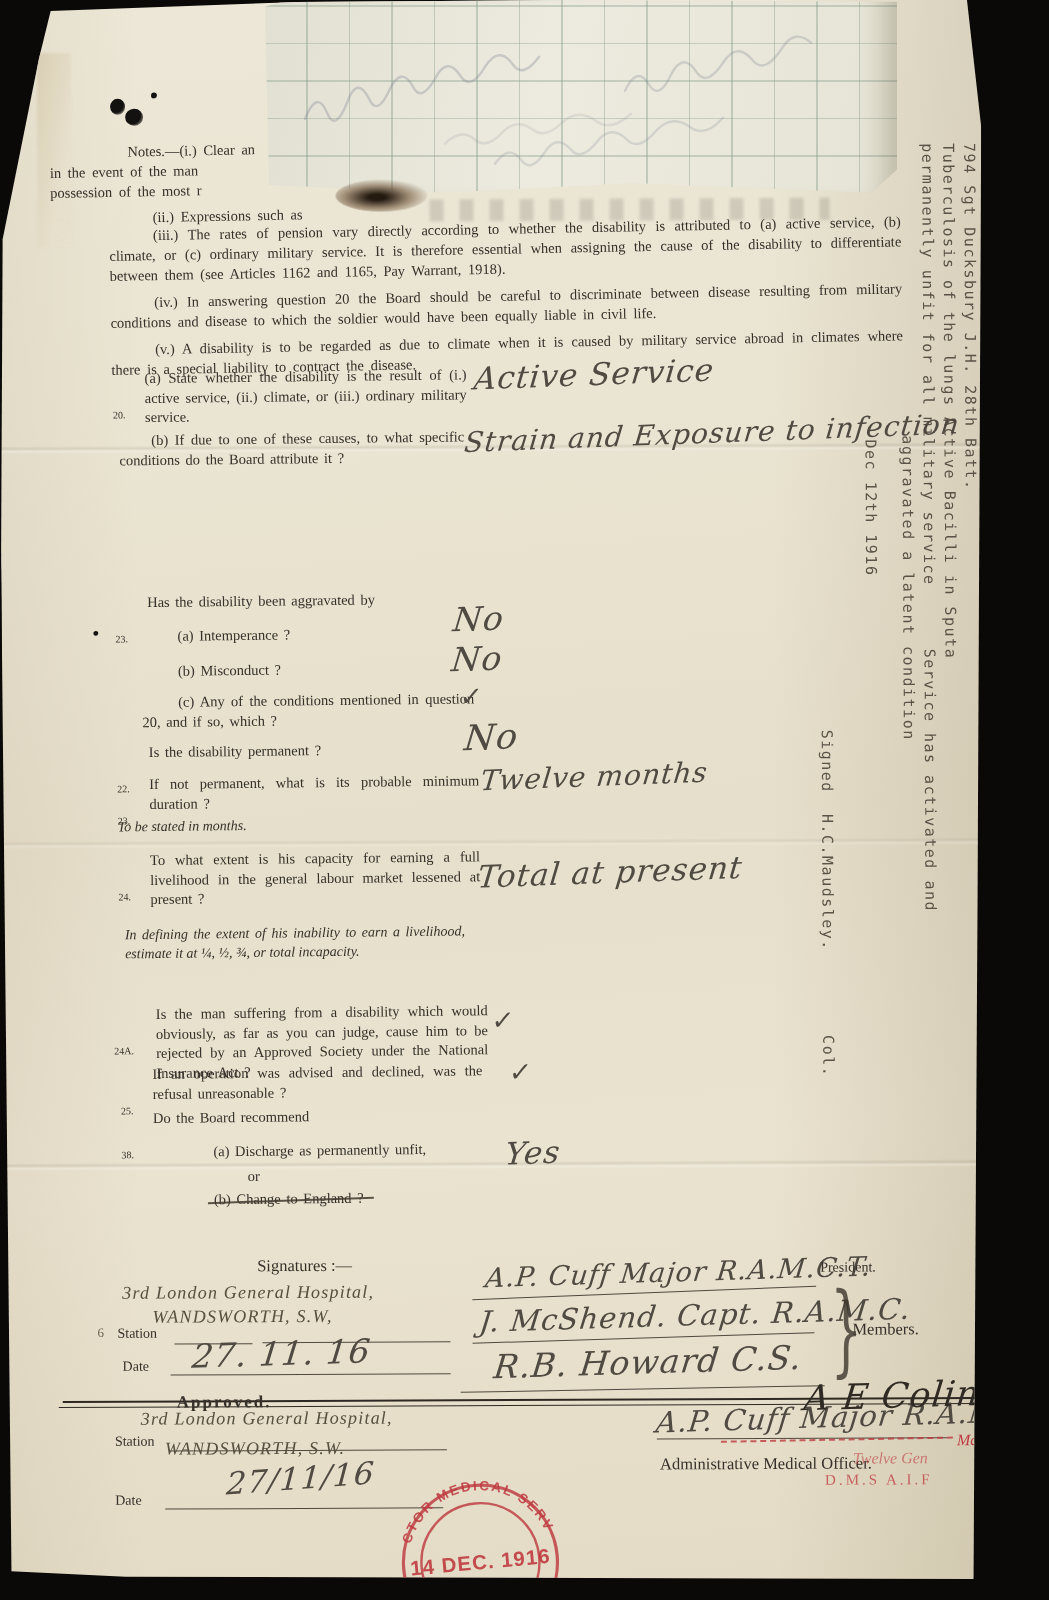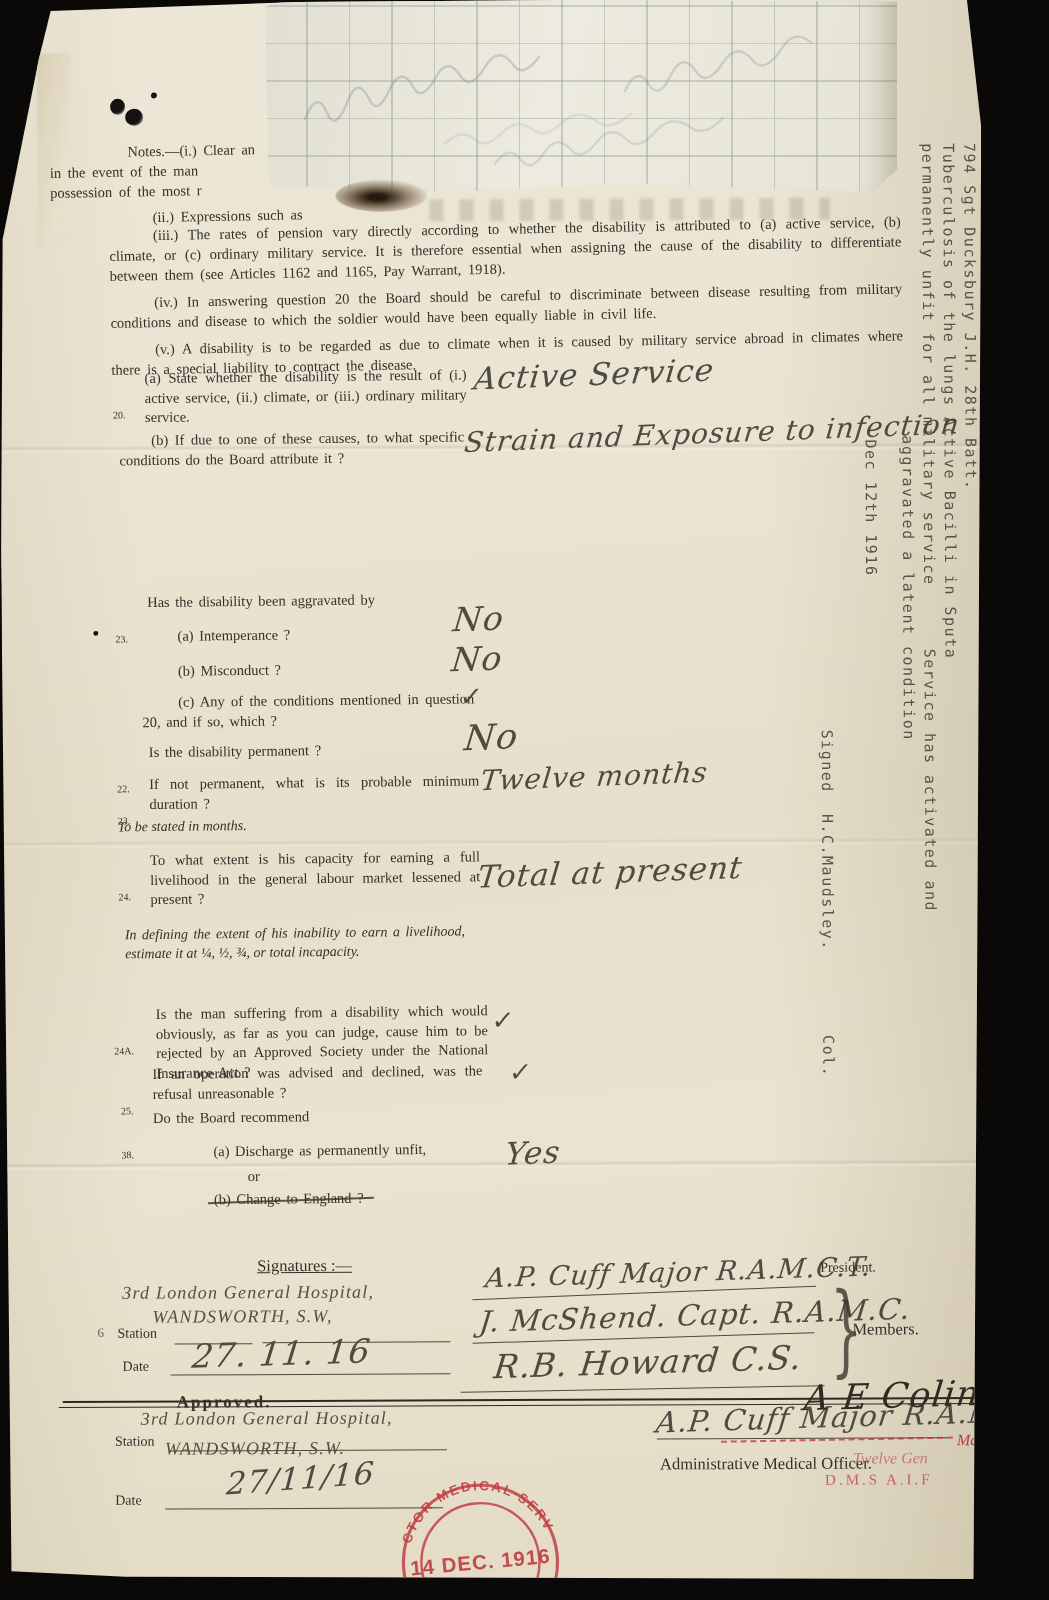--- a/index.html
+++ b/index.html
@@ -121,21 +121,21 @@
       <div class="hw check abs" style="left:503px;top:1058px;font-size:26px;">✓</div>
 
       <span class="qnum abs" style="left:114px;top:1106px;">38.</span>
       <div class="qtext abs" style="left:146px;top:1106px;text-align:left;">Do the Board recommend</div>
       <div class="qtext abs" style="left:206px;top:1140px;text-align:left;">(a) Discharge as permanently unfit,</div>
       <div class="hw abs" style="left:498px;top:1136px;font-size:31px;">Yes</div>
       <div class="qtext abs" style="left:240px;top:1165px;text-align:left;">or</div>
       <div class="qtext abs struck" style="left:206px;top:1188px;text-align:left;">(b) Change to England ?</div>
     </div>
 
-    <div class="lbl abs" style="left:253px;top:1256px;font-size:16.5px;text-decoration:underline;">Signatures :—</div>
+    <div class="lbl abs" style="left:253px;top:1256px;font-size:16.5px;">Signatures :—</div>
     <div class="hw abs" style="left:482px;top:1258px;font-size:27px;">A.P. Cuff Major R.A.M.C.T.</div>
     <div class="uline" style="left:468px;top:1294px;width:344px;transform:rotate(-2deg);"></div>
     <div class="lbl abs" style="left:816px;top:1262px;">President.</div>
 
     <div class="stampblk abs" style="left:118px;top:1282px;">3rd London General Hospital,</div>
     <div class="stampblk abs" style="left:148px;top:1306px;">WANDSWORTH, S.W,</div>
     <div class="lbl abs" style="left:113px;top:1325px;">Station</div>
     <div class="uline" style="left:170px;top:1343px;width:78px;"></div>
     <div class="uline" style="left:258px;top:1342px;width:188px;"></div>
 

